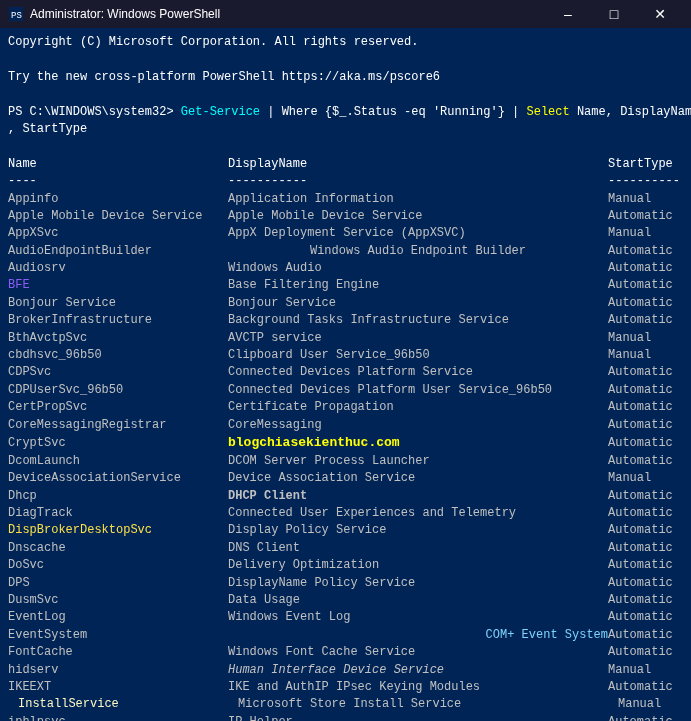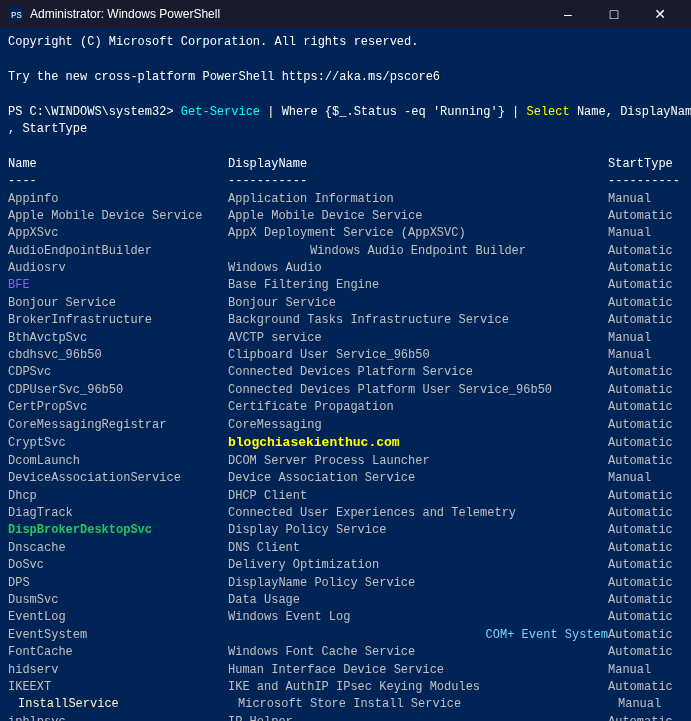--- a/index.html
+++ b/index.html
@@ -111,28 +111,28 @@
       <span class="line white"><span style="display: inline-block; width: 220px; color: rgb(192, 192, 192);">BrokerInfrastructure</span><span style="display: inline-block; width: 380px; color: rgb(192, 192, 192);">Background Tasks Infrastructure Service</span><span style="color: rgb(192, 192, 192);">Automatic</span></span>
       <span class="line white"><span style="display: inline-block; width: 220px; color: rgb(192, 192, 192);">BthAvctpSvc</span><span style="display: inline-block; width: 380px; color: rgb(192, 192, 192);">AVCTP service</span><span style="color: rgb(192, 192, 192);">Manual</span></span>
       <span class="line white"><span style="display: inline-block; width: 220px; color: rgb(192, 192, 192);">cbdhsvc_96b50</span><span style="display: inline-block; width: 380px; color: rgb(192, 192, 192);">Clipboard User Service_96b50</span><span style="color: rgb(192, 192, 192);">Manual</span></span>
       <span class="line white"><span style="display: inline-block; width: 220px; color: rgb(192, 192, 192);">CDPSvc</span><span style="display: inline-block; width: 380px; color: rgb(192, 192, 192);">Connected Devices Platform Service</span><span style="color: rgb(192, 192, 192);">Automatic</span></span>
       <span class="line white"><span style="display: inline-block; width: 220px; color: rgb(192, 192, 192);">CDPUserSvc_96b50</span><span style="display: inline-block; width: 380px; color: rgb(192, 192, 192);">Connected Devices Platform User Service_96b50</span><span style="color: rgb(192, 192, 192);">Automatic</span></span>
       <span class="line white"><span style="display: inline-block; width: 220px; color: rgb(192, 192, 192);">CertPropSvc</span><span style="display: inline-block; width: 380px; color: rgb(192, 192, 192);">Certificate Propagation</span><span style="color: rgb(192, 192, 192);">Automatic</span></span>
       <span class="line white"><span style="display: inline-block; width: 220px; color: rgb(192, 192, 192);">CoreMessagingRegistrar</span><span style="display: inline-block; width: 380px; color: rgb(192, 192, 192);">CoreMessaging</span><span style="color: rgb(192, 192, 192);">Automatic</span></span>
       <span class="line white"><span style="display: inline-block; width: 220px; color: rgb(192, 192, 192);">CryptSvc</span><span style="display: inline-block; width: 380px;"><span style="color:#ffff00;font-weight:bold;font-size:13px">blogchiasekienthuc.com</span></span><span style="color: rgb(192, 192, 192);">Automatic</span></span>
       <span class="line white"><span style="display: inline-block; width: 220px; color: rgb(192, 192, 192);">DcomLaunch</span><span style="display: inline-block; width: 380px; color: rgb(192, 192, 192);">DCOM Server Process Launcher</span><span style="color: rgb(192, 192, 192);">Automatic</span></span>
       <span class="line white"><span style="display: inline-block; width: 220px; color: rgb(192, 192, 192);">DeviceAssociationService</span><span style="display: inline-block; width: 380px; color: rgb(192, 192, 192);">Device Association Service</span><span style="color: rgb(192, 192, 192);">Manual</span></span>
-      <span class="line white"><span style="display: inline-block; width: 220px; color: rgb(192, 192, 192);">Dhcp</span><span style="display: inline-block; width: 380px; color: rgb(192, 192, 192);">DHCP Client</span><span style="color: rgb(192, 192, 192);">Automatic</span></span>
+      <span class="line white"><span style="display: inline-block; width: 220px; color: rgb(192, 192, 192);">Dhcp</span><span style="display: inline-block; width: 380px; color: rgb(192, 192, 192); font-weight: bold;">DHCP Client</span><span style="color: rgb(192, 192, 192);">Automatic</span></span>
       <span class="line white"><span style="display: inline-block; width: 220px; color: rgb(192, 192, 192);">DiagTrack</span><span style="display: inline-block; width: 380px; color: rgb(192, 192, 192);">Connected User Experiences and Telemetry</span><span style="color: rgb(192, 192, 192);">Automatic</span></span>
-      <span class="line white"><span style="display: inline-block; width: 220px; color: #22c55e; font-weight: bold;">DispBrokerDesktopSvc</span><span style="display: inline-block; width: 380px; color: rgb(192, 192, 192);">Display Policy Service</span><span style="color: rgb(192, 192, 192);">Automatic</span></span>
+      <span class="line white"><span style="display: inline-block; width: 220px; color: #fde047;">DispBrokerDesktopSvc</span><span style="display: inline-block; width: 380px; color: rgb(192, 192, 192);">Display Policy Service</span><span style="color: rgb(192, 192, 192);">Automatic</span></span>
       <span class="line white"><span style="display: inline-block; width: 220px; color: rgb(192, 192, 192);">Dnscache</span><span style="display: inline-block; width: 380px; color: rgb(192, 192, 192);">DNS Client</span><span style="color: rgb(192, 192, 192);">Automatic</span></span>
       <span class="line white"><span style="display: inline-block; width: 220px; color: rgb(192, 192, 192);">DoSvc</span><span style="display: inline-block; width: 380px; color: rgb(192, 192, 192);">Delivery Optimization</span><span style="color: rgb(192, 192, 192);">Automatic</span></span>
       <span class="line white"><span style="display: inline-block; width: 220px; color: rgb(192, 192, 192);">DPS</span><span style="display: inline-block; width: 380px; color: rgb(192, 192, 192);">DisplayName Policy Service</span><span style="color: rgb(192, 192, 192);">Automatic</span></span>
       <span class="line white"><span style="display: inline-block; width: 220px; color: rgb(192, 192, 192);">DusmSvc</span><span style="display: inline-block; width: 380px; color: rgb(192, 192, 192);">Data Usage</span><span style="color: rgb(192, 192, 192);">Automatic</span></span>
       <span class="line white"><span style="display: inline-block; width: 220px; color: rgb(192, 192, 192);">EventLog</span><span style="display: inline-block; width: 380px; color: rgb(192, 192, 192);">Windows Event Log</span><span style="color: rgb(192, 192, 192);">Automatic</span></span>
       <span class="line white"><span style="display: inline-block; width: 220px; color: rgb(192, 192, 192);">EventSystem</span><span style="display: inline-block; width: 380px; color: #7dd3fc; text-align: right;">COM+ Event System</span><span style="color: rgb(192, 192, 192);">Automatic</span></span>
       <span class="line white"><span style="display: inline-block; width: 220px; color: rgb(192, 192, 192);">FontCache</span><span style="display: inline-block; width: 380px; color: rgb(192, 192, 192);">Windows Font Cache Service</span><span style="color: rgb(192, 192, 192);">Automatic</span></span>
-      <span class="line white"><span style="display: inline-block; width: 220px; color: rgb(192, 192, 192);">hidserv</span><span style="display: inline-block; width: 380px; color: rgb(192, 192, 192);">Human Interface Device Service</span><span style="color: rgb(192, 192, 192);">Manual</span></span>
+      <span class="line white"><span style="display: inline-block; width: 220px; color: rgb(192, 192, 192);">hidserv</span><span style="display: inline-block; width: 380px; color: rgb(192, 192, 192); font-style: italic;">Human Interface Device Service</span><span style="color: rgb(192, 192, 192);">Manual</span></span>
       <span class="line white"><span style="display: inline-block; width: 220px; color: rgb(192, 192, 192);">IKEEXT</span><span style="display: inline-block; width: 380px; color: rgb(192, 192, 192);">IKE and AuthIP IPsec Keying Modules</span><span style="color: rgb(192, 192, 192);">Automatic</span></span>
       <span class="line white"><span style="display: inline-block; width: 220px; color: #fef9c3; margin-left: 10px;">InstallService</span><span style="display: inline-block; width: 380px; color: rgb(192, 192, 192);">Microsoft Store Install Service</span><span style="color: rgb(192, 192, 192);">Manual</span></span>
       <span class="line white"><span style="display: inline-block; width: 220px; color: rgb(192, 192, 192);">iphlpsvc</span><span style="display: inline-block; width: 380px; color: rgb(192, 192, 192);">IP Helper</span><span style="color: rgb(192, 192, 192);">Automatic</span></span>
     </div>
 </div>
 
 </body></html>

